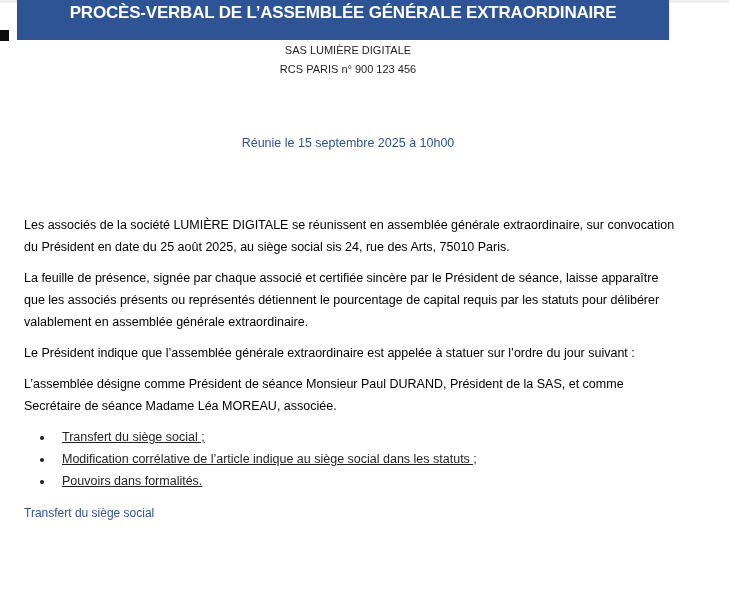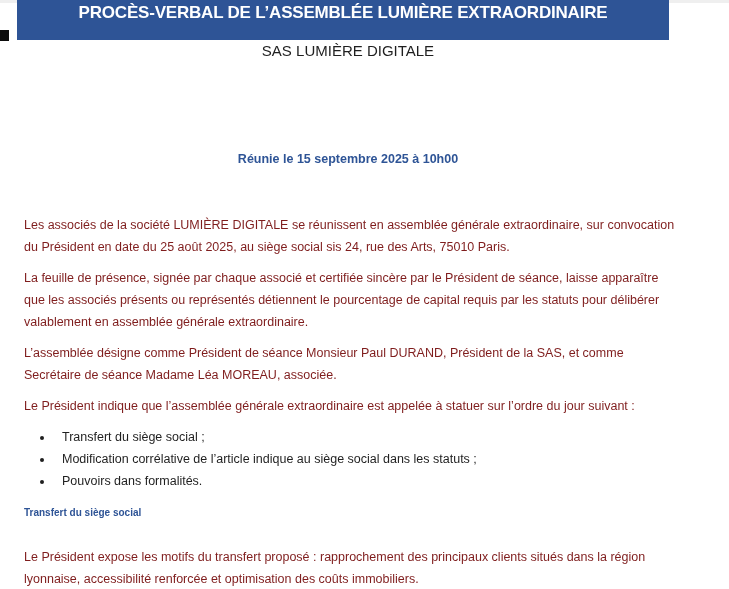--- a/index.html
+++ b/index.html
@@ -34,85 +34,86 @@
     position: absolute; top: 30px; left: 0;
     width: 9px; height: 11px;
     background: #0c0c0c;
   }
   .company-block {
     position: absolute; top: 41px; left: 0;
     width: 696px;
     text-align: center;
   }
   .company-block div {
-    font-size: 15px;
+    font-size: 11px;
     line-height: 19px;
     color: #1f1f1f;
   }
   .meeting-date {
-    position: absolute; top: 152px; left: 0;
+    position: absolute; top: 136px; left: 0;
     width: 696px;
     text-align: center;
     color: #2e5496;
-    font-weight: 700;
+    font-weight: 400;
     font-size: 12.5px;
   }
   .body-block {
     position: absolute; top: 214px; left: 24px;
     width: 652px;
   }
   .body-block p {
     font-size: 12.5px;
     line-height: 22px;
     margin-bottom: 9px;
-    color: #7f1d1d;
+    color: #000000;
   }
   ul.agenda {
     list-style: disc;
     margin: 0 0 10px 0;
     padding-left: 30px;
+    text-decoration: underline;
   }
   ul.agenda li {
     font-size: 12.5px;
     line-height: 22px;
     padding-left: 8px;
   }
   .section-heading {
     color: #2e5496;
-    font-weight: 700;
-    font-size: 10px;
+    font-weight: 400;
+    font-size: 12px;
     line-height: 22px;
-    margin-bottom: 22px;
+    margin-bottom: 10px;
   }
 </style>
 </head>
 <body>
 
 <div class="top-edge"></div>
 
 <div class="banner">
-  <span class="banner-title">PROCÈS-VERBAL DE L’ASSEMBLÉE LUMIÈRE EXTRAORDINAIRE</span>
+  <span class="banner-title">PROCÈS-VERBAL DE L’ASSEMBLÉE GÉNÉRALE EXTRAORDINAIRE</span>
 </div>
 
 <div class="page-artifact"></div>
 
 <div class="company-block">
   <div>SAS LUMIÈRE DIGITALE</div>
+  <div>RCS PARIS n° 900 123 456</div>
 </div>
 
 <div class="meeting-date">Réunie le 15 septembre 2025 à 10h00</div>
 
 <div class="body-block">
   <p>Les associés de la société LUMIÈRE DIGITALE se réunissent en assemblée générale extraordinaire, sur convocation du Président en date du 25 août 2025, au siège social sis 24, rue des Arts, 75010 Paris.</p>
   <p>La feuille de présence, signée par chaque associé et certifiée sincère par le Président de séance, laisse apparaître que les associés présents ou représentés détiennent le pourcentage de capital requis par les statuts pour délibérer valablement en assemblée générale extraordinaire.</p>
+  <p>Le Président indique que l’assemblée générale extraordinaire est appelée à statuer sur l’ordre du jour suivant :</p>
   <p>L’assemblée désigne comme Président de séance Monsieur Paul DURAND, Président de la SAS, et comme Secrétaire de séance Madame Léa MOREAU, associée.</p>
-  <p>Le Président indique que l’assemblée générale extraordinaire est appelée à statuer sur l’ordre du jour suivant :</p>
 
   <ul class="agenda">
     <li>Transfert du siège social ;</li>
     <li>Modification corrélative de l’article indique au siège social dans les statuts ;</li>
     <li>Pouvoirs dans formalités.</li>
   </ul>
 
   <div class="section-heading">Transfert du siège social</div>
 
-  <p>Le Président expose les motifs du transfert proposé : rapprochement des principaux clients situés dans la région lyonnaise, accessibilité renforcée et optimisation des coûts immobiliers.</p>
 </div>
 
 </body></html>

